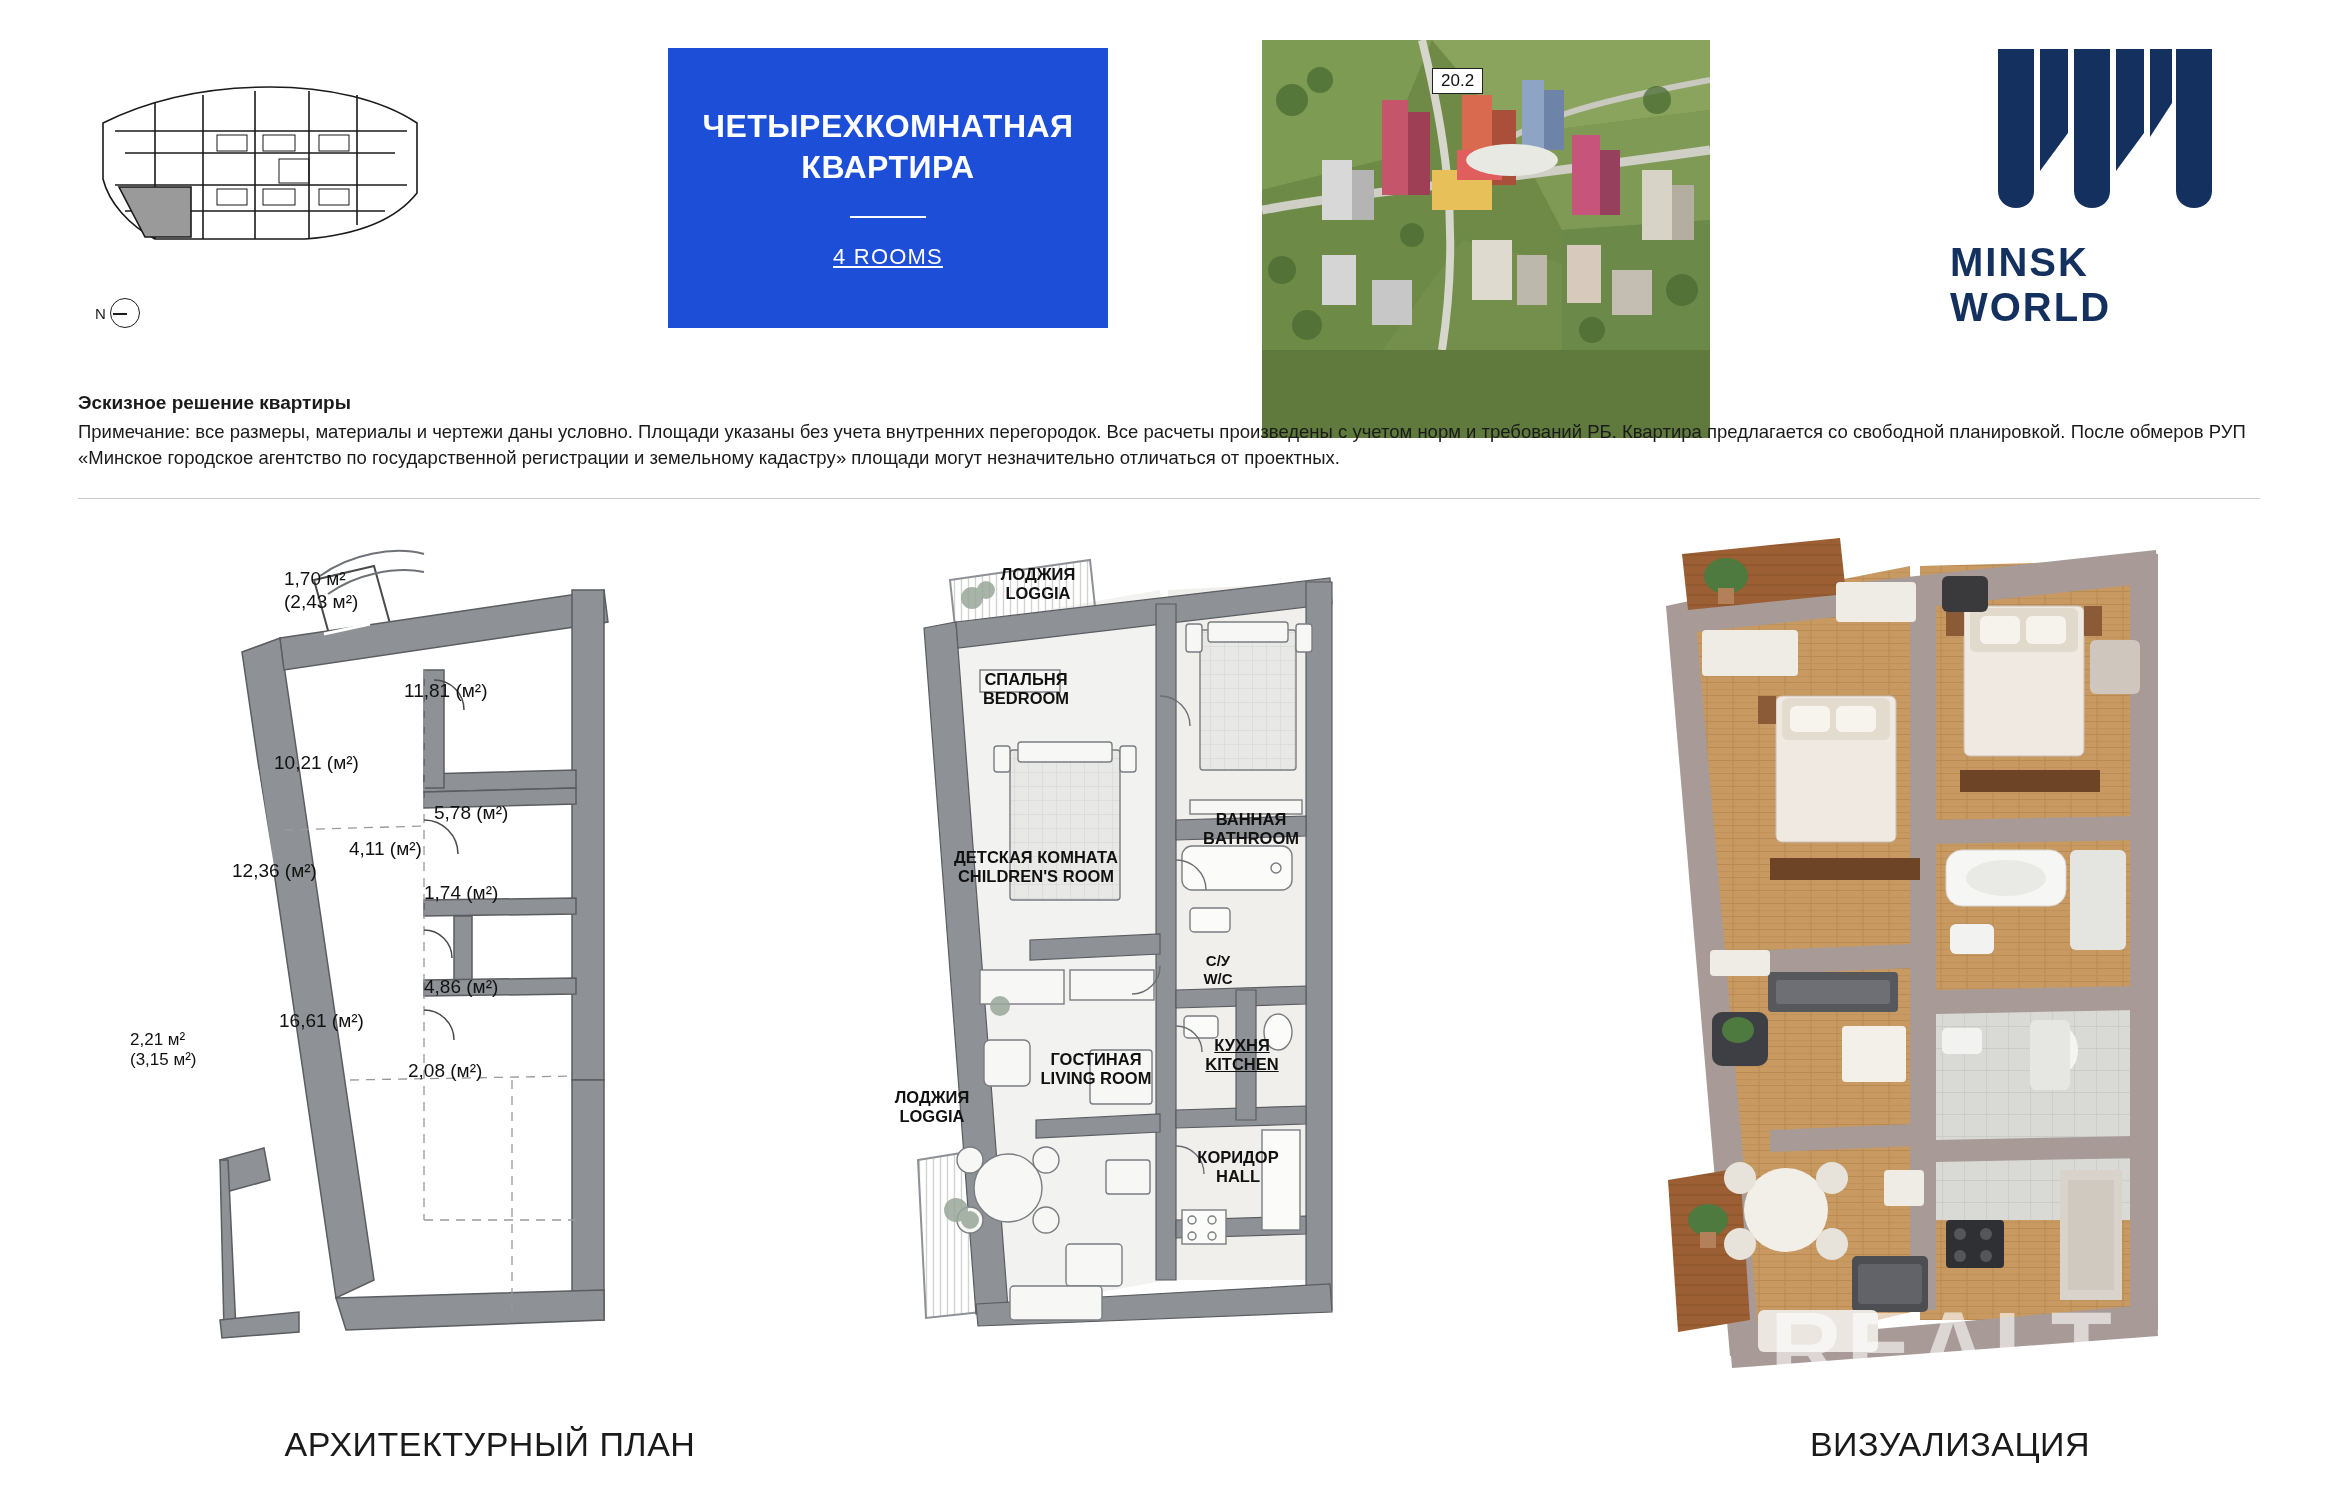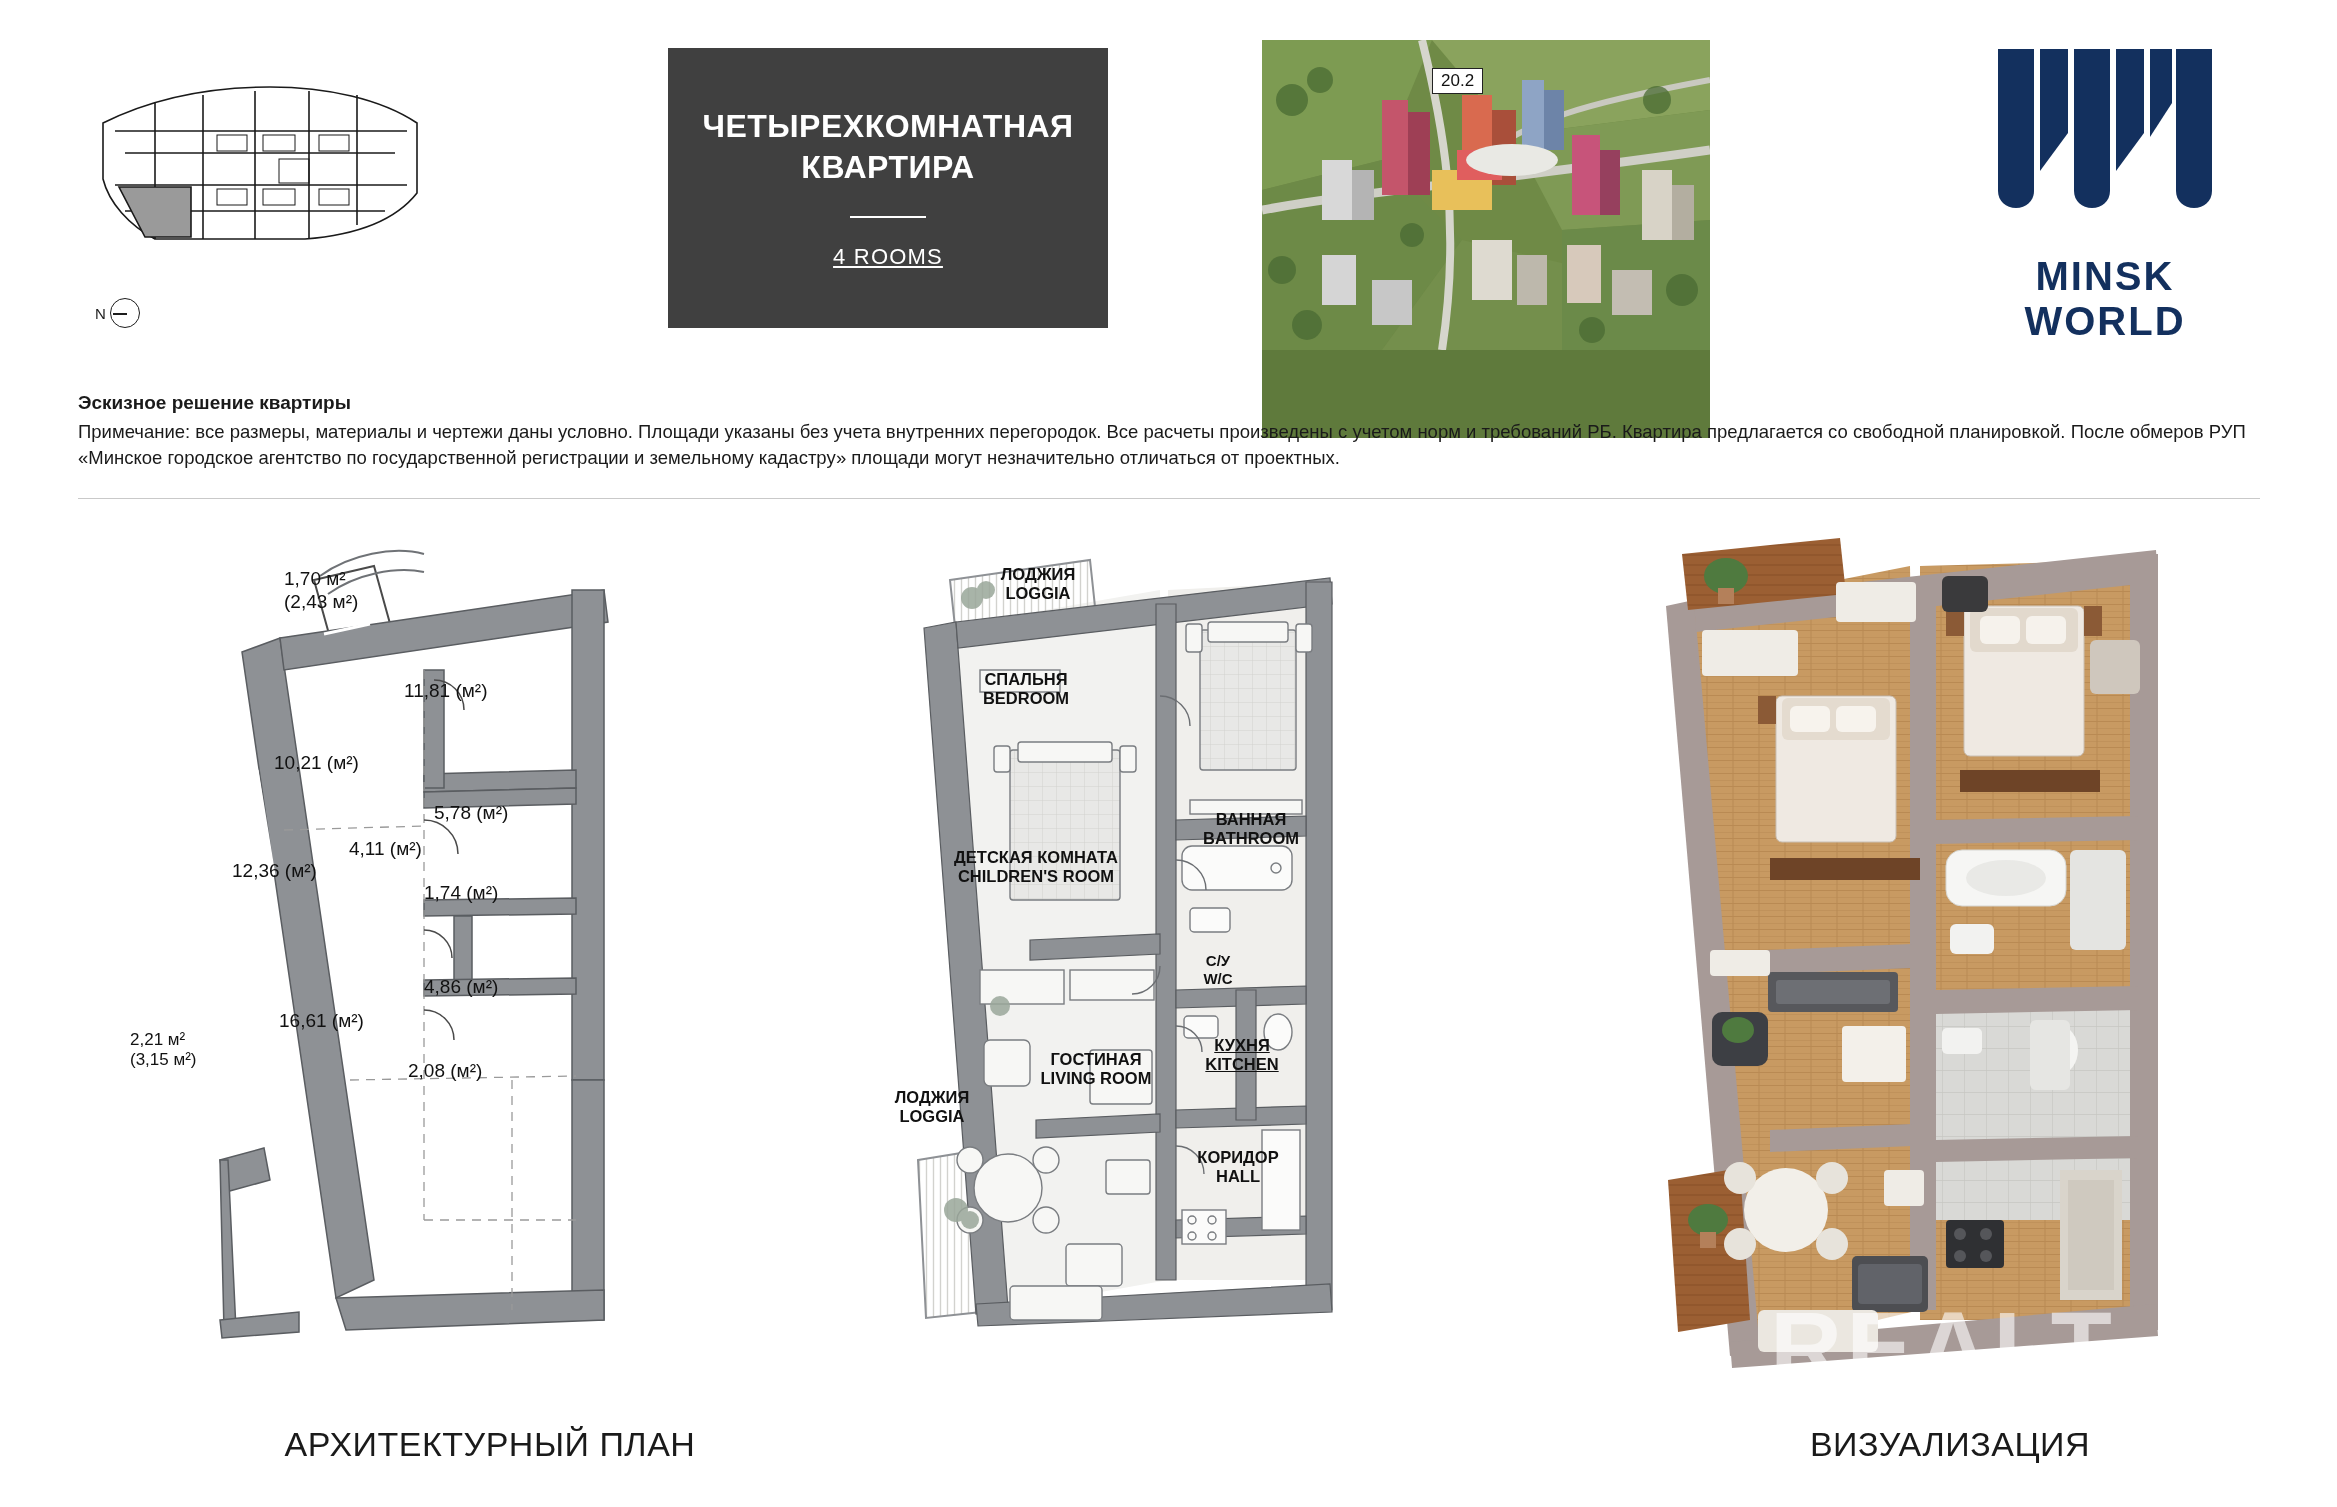--- a/index.html
+++ b/index.html
@@ -52,21 +52,21 @@
     left: 2px; top: 50%;
     width: 14px; height: 1.5px;
     background: #1c1c1c;
   }
 
   
   .title-box {
     position: absolute;
     left: 668px; top: 48px;
     width: 440px; height: 280px;
-    background: #404040;
+    background: #1d4ed8;
     color: #ffffff;
     display: flex;
     flex-direction: column;
     align-items: center;
     justify-content: center;
   }
   .title-ru {
     font-size: 32px;
     font-weight: bold;
     letter-spacing: 0.5px;
@@ -111,26 +111,25 @@
     position: absolute;
     left: 1950px; top: 35px;
     width: 310px; height: 290px;
     display: flex;
     flex-direction: column;
     align-items: center;
     justify-content: flex-start;
   }
   .logo-mark { margin-top: 6px; }
   .logo-text {
-    margin-top: 34px;
+    margin-top: 20px;
     font-size: 40px;
     letter-spacing: 2px;
     color: #13305e;
     font-weight: bold;
-    text-align: center;
   }
 
   
   .note {
     position: absolute;
     left: 78px; top: 392px;
     width: 2180px;
     color: #1a1a1a;
   }
   .note-title {

